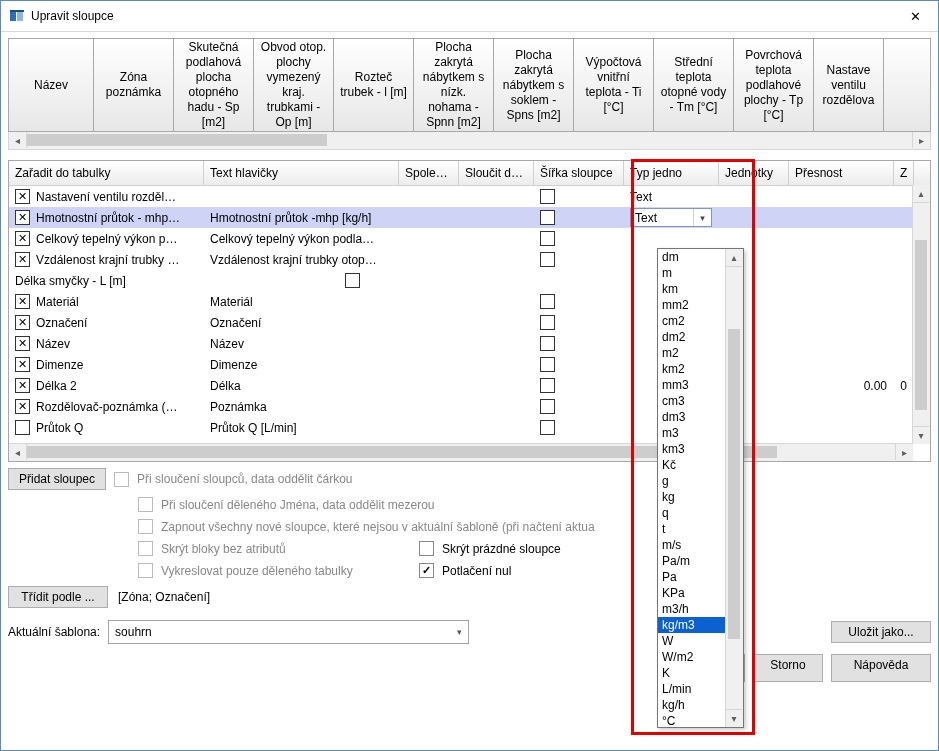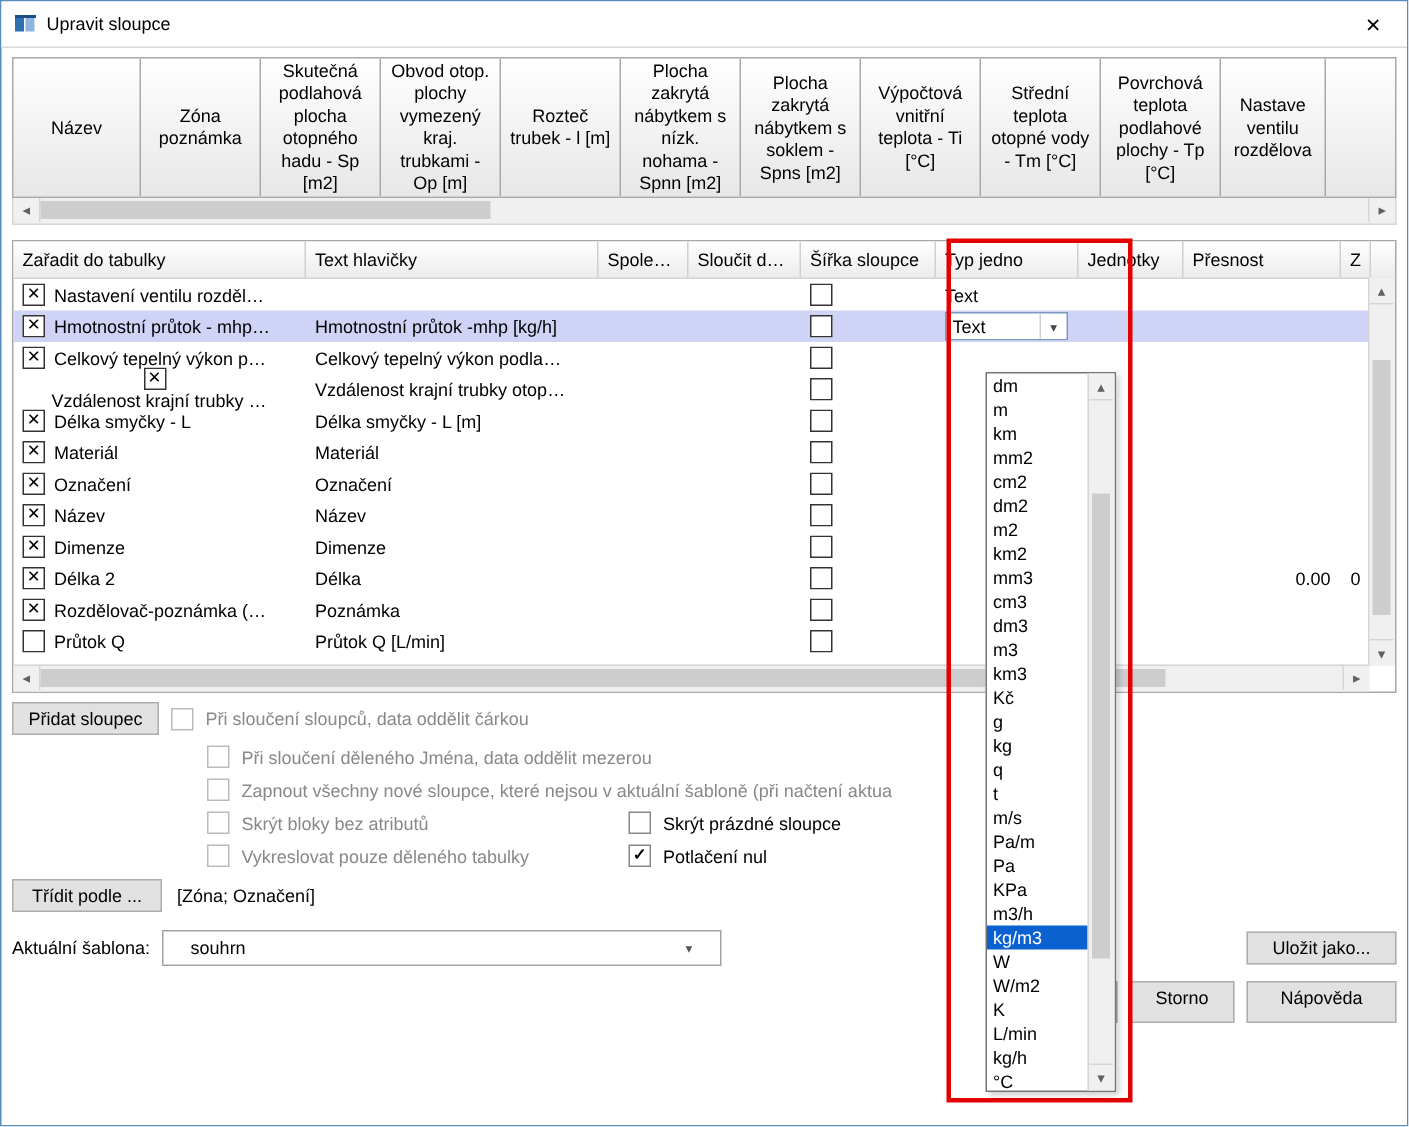--- a/index.html
+++ b/index.html
@@ -277,21 +277,21 @@
     margin:8px 7px 0 7px;
   }
   .templrow {
     display:flex; align-items:center; gap:8px;
     margin:12px 7px 0 7px;
   }
   .templ-input {
     flex:1;
     border:1px solid #a4a4a4;
     height:22px;
-    padding:0 18px;
+    padding:0 6px;
     font-size:12px;
     display:flex; align-items:center; justify-content:space-between;
     background:#fff;
   }
   .templ-input .tiny-arrow { font-size:9px; color:#555; }
 
   .footer {
     display:flex; justify-content:flex-end;
     gap:8px;
     margin:10px 7px 8px 7px;
@@ -404,40 +404,36 @@
           <div class="mt-cell" style="width: 75px;"></div>
           <div class="mt-cell" style="width: 90px;">
             <span class="colchk"></span>
           </div>
           <div class="mt-cell" style="width: 95px;"></div>
           <div class="mt-cell" style="width: 70px;"></div>
           <div class="mt-cell" style="width: 105px; justify-content: flex-end;"></div>
           <div class="mt-cell" style="width: 20px; justify-content: flex-end;"></div>
         </div>
         <div class="mt-row">
-          <div class="mt-cell" style="width: 195px; flex-direction: column;">
+          <div class="mt-cell" style="width: 195px;">
             <span class="chk x"></span>
             <span>Vzdálenost krajní trubky …</span>
           </div>
           <div class="mt-cell" style="width: 195px;">Vzdálenost krajní trubky otop…</div>
           <div class="mt-cell" style="width: 60px;"></div>
           <div class="mt-cell" style="width: 75px;"></div>
           <div class="mt-cell" style="width: 90px;">
             <span class="colchk"></span>
           </div>
           <div class="mt-cell" style="width: 95px;"></div>
           <div class="mt-cell" style="width: 70px;"></div>
           <div class="mt-cell" style="width: 105px; justify-content: flex-end;"></div>
           <div class="mt-cell" style="width: 20px; justify-content: flex-end;"></div>
         </div>
         <div class="mt-row">
-          <div class="mt-cell" style="width: 195px;">
-            <span class="chk x"></span>
-            <span>Délka smyčky - L</span>
-          </div>
           <div class="mt-cell" style="width: 195px;">Délka smyčky - L [m]</div>
           <div class="mt-cell" style="width: 60px;"></div>
           <div class="mt-cell" style="width: 75px;"></div>
           <div class="mt-cell" style="width: 90px;">
             <span class="colchk"></span>
           </div>
           <div class="mt-cell" style="width: 95px;"></div>
           <div class="mt-cell" style="width: 70px;"></div>
           <div class="mt-cell" style="width: 105px; justify-content: flex-end;"></div>
           <div class="mt-cell" style="width: 20px; justify-content: flex-end;"></div>

